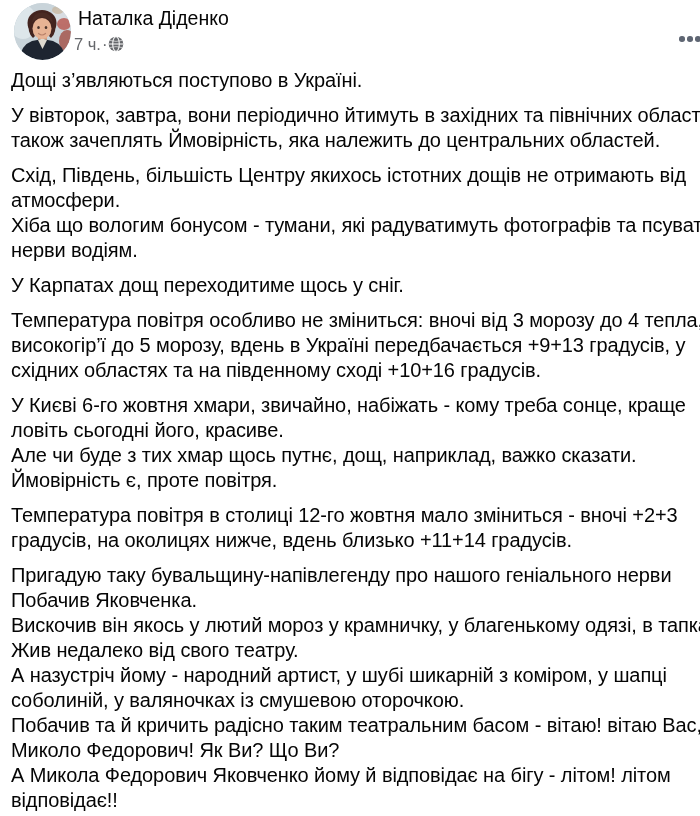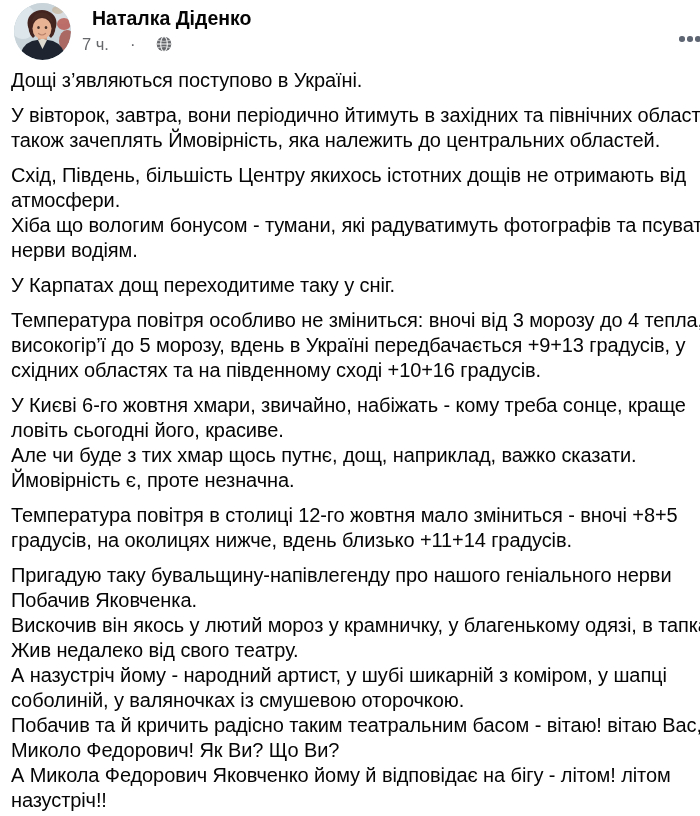--- a/index.html
+++ b/index.html
@@ -14,27 +14,27 @@
     -webkit-font-smoothing:antialiased;
   }
   .post{position:relative;width:700px;height:816px;background:var(--bg);}
   .header{position:relative;height:64px;}
   .avatar{
     position:absolute;left:14px;top:3px;width:57px;height:57px;
     border-radius:50%;overflow:hidden;cursor:pointer;background:#c9d4da;
   }
   .avatar svg{display:block;}
   .author{
-    position:absolute;left:92px;top:7px;
-    font-size:19.5px;font-weight:700;color:var(--text);
+    position:absolute;left:78px;top:7px;
+    font-size:19.5px;font-weight:400;color:var(--text);
     cursor:pointer;white-space:nowrap;
   }
   .meta{
-    position:absolute;left:82px;top:35px;height:18px;
-    display:flex;align-items:center;gap:20px;
+    position:absolute;left:74px;top:35px;height:18px;
+    display:flex;align-items:center;gap:0;
     font-size:16.5px;color:var(--secondary);
   }
   .meta .timestamp{cursor:pointer;}
   .meta .sep{padding:0 1px;}
   .globe{display:inline-flex;align-items:center;}
   .more{
     position:absolute;left:679px;top:32px;
     display:flex;gap:2.5px;align-items:center;cursor:pointer;padding:4px 0;
   }
   .dot{width:5.5px;height:5.5px;border-radius:50%;background:#5f6673;}
@@ -113,44 +113,44 @@
         <div class="line">У вівторок, завтра, вони періодично йтимуть в західних та північних областях, а</div>
         <div class="line">також зачеплять Ймовірність, яка належить до центральних областей.</div>
       </div>
       <div class="para">
         <div class="line">Схід, Південь, більшість Центру якихось істотних дощів не отримають від</div>
         <div class="line">атмосфери.</div>
         <div class="line">Хіба що вологим бонусом - тумани, які радуватимуть фотографів та псуватимуть</div>
         <div class="line">нерви водіям.</div>
       </div>
       <div class="para">
-        <div class="line">У Карпатах дощ переходитиме таку у сніг.</div>
+        <div class="line">У Карпатах дощ переходитиме щось у сніг.</div>
       </div>
       <div class="para">
         <div class="line">Температура повітря особливо не зміниться: вночі від 3 морозу до 4 тепла, на</div>
         <div class="line">високогір’ї до 5 морозу, вдень в Україні передбачається +9+13 градусів, у</div>
         <div class="line">східних областях та на південному сході +10+16 градусів.</div>
       </div>
       <div class="para">
         <div class="line">У Києві 6-го жовтня хмари, звичайно, набіжать - кому треба сонце, краще</div>
         <div class="line">ловіть сьогодні його, красиве.</div>
         <div class="line">Але чи буде з тих хмар щось путнє, дощ, наприклад, важко сказати.</div>
-        <div class="line">Ймовірність є, проте незначна.</div>
+        <div class="line">Ймовірність є, проте повітря.</div>
       </div>
       <div class="para">
-        <div class="line">Температура повітря в столиці 12-го жовтня мало зміниться - вночі +8+5</div>
+        <div class="line">Температура повітря в столиці 12-го жовтня мало зміниться - вночі +2+3</div>
         <div class="line">градусів, на околицях нижче, вдень близько +11+14 градусів.</div>
       </div>
       <div class="para">
         <div class="line">Пригадую таку бувальщину-напівлегенду про нашого геніального нерви</div>
         <div class="line">Побачив Яковченка.</div>
         <div class="line">Вискочив він якось у лютий мороз у крамничку, у благенькому одязі, в тапках.</div>
         <div class="line">Жив недалеко від свого театру.</div>
         <div class="line">А назустріч йому - народний артист, у шубі шикарній з коміром, у шапці</div>
         <div class="line">соболиній, у валяночках із смушевою оторочкою.</div>
         <div class="line">Побачив та й кричить радісно таким театральним басом - вітаю! вітаю Вас,</div>
         <div class="line">Миколо Федорович! Як Ви? Що Ви?</div>
         <div class="line">А Микола Федорович Яковченко йому й відповідає на бігу - літом! літом</div>
-        <div class="line">назустріч!!</div>
+        <div class="line">відповідає!!</div>
       </div>
     </div>
 
 </div>
 
 </body></html>

